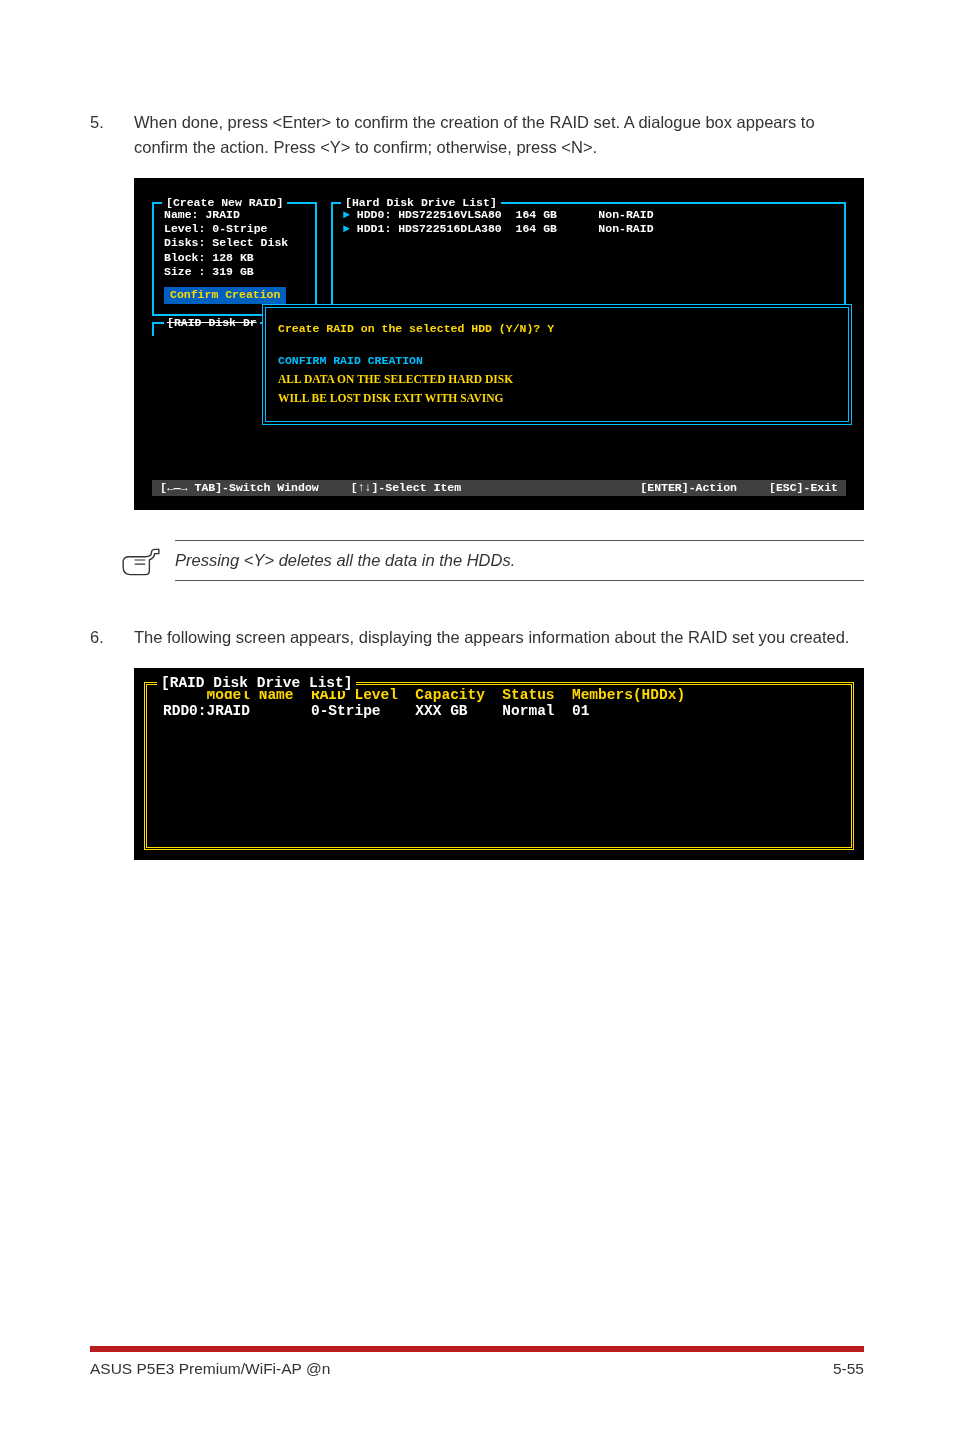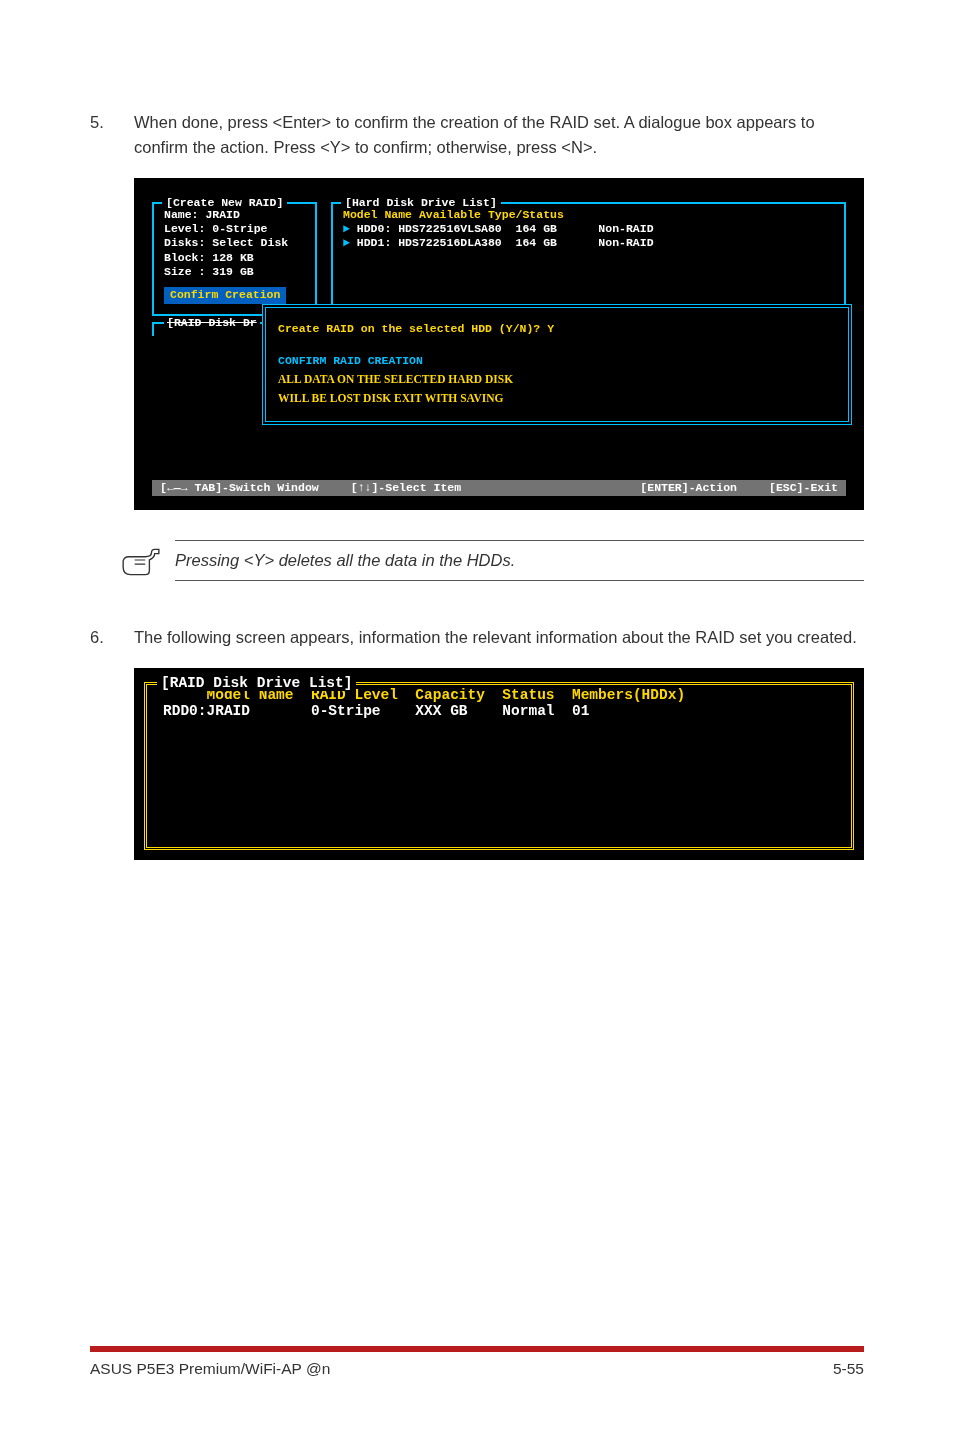--- a/index.html
+++ b/index.html
@@ -101,21 +101,21 @@
     border: 4px double #00BFFF;
     padding: 14px 12px 16px 12px;
     background: #000;
     z-index: 5;
   }
   .dialog .msg { color: #FFD800; }
   .dialog .warn { color: #00BFFF; margin-top: 18px; }
   .dialog .warn2 { color: #FFD800; margin-top: 4px; font-family: Liberation Serif, serif; }
   .dialog-spacer { height: 138px; }
   .footer-bar {
-    background: #737373;
+    background: #404040;
     color: #fff;
     display: flex;
     align-items: center;
     padding: 1px 8px;
     margin-top: 6px;
     font-size: 11.5px;
     font-weight: bold;
   }
   .footer-chunk { margin-right: 32px; white-space: pre; }
   .footer-spacer { flex: 1; }
@@ -203,21 +203,20 @@
         <div class="panel-title">[Create New RAID]</div>
         <div>Name: JRAID</div>
         <div>Level: 0-Stripe</div>
         <div>Disks: Select Disk</div>
         <div>Block: 128 KB</div>
         <div>Size : 319 GB</div>
         <div class="confirm-creation">Confirm Creation</div>
       </div>
       <div class="panel right-panel">
         <div class="panel-title">[Hard Disk Drive List]</div>
-        <div class="hdd-header">       Model Name       Available   Type/Status</div>
         <div class="hdd-row"><span class="marker">►</span><span> HDD0: HDS722516VLSA80  164 GB      Non-RAID</span></div>
         <div class="hdd-row"><span class="marker">►</span><span> HDD1: HDS722516DLA380  164 GB      Non-RAID</span></div>
       </div>
     </div>
 
     <div class="raid-dr">
       <div class="raid-dr-title">[RAID Disk Dr</div>
     </div>
 
     <div class="dialog">
@@ -244,21 +243,21 @@
         <path d="M14 12 L24 12 M14 16 L24 16" stroke="#333" stroke-width="1" fill="none"></path>
       </svg>
     </div>
     <div class="note-text-wrap">
       <span>Pressing &lt;Y&gt; deletes all the data in the HDDs.</span>
     </div>
   </div>
 
   <div class="step">
     <div class="step-num">6.</div>
-    <div class="step-text">The following screen appears, information the relevant information about the RAID set you created.</div>
+    <div class="step-text">The following screen appears, displaying the appears information about the RAID set you created.</div>
   </div>
 
   <div class="bios-screen2">
     <div class="panel2">
       <div class="panel2-title">[RAID Disk Drive List]</div>
       <div class="rdl-header">     Model Name  RAID Level  Capacity  Status  Members(HDDx)</div>
       <div class="rdl-row">RDD0:JRAID       0-Stripe    XXX GB    Normal  01</div>
     </div>
   </div>
 

